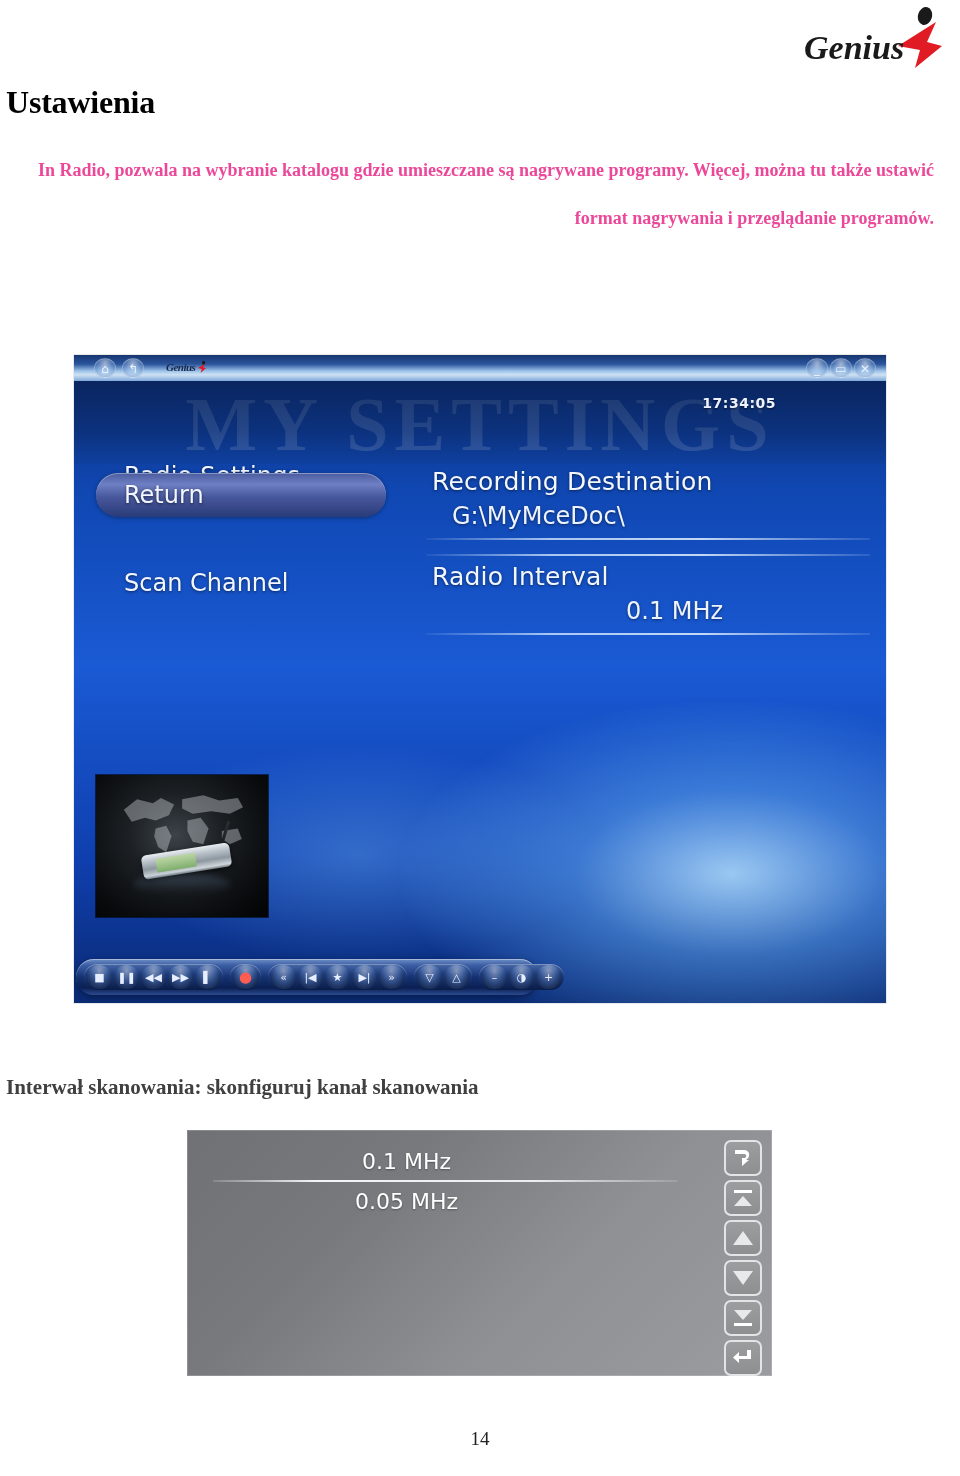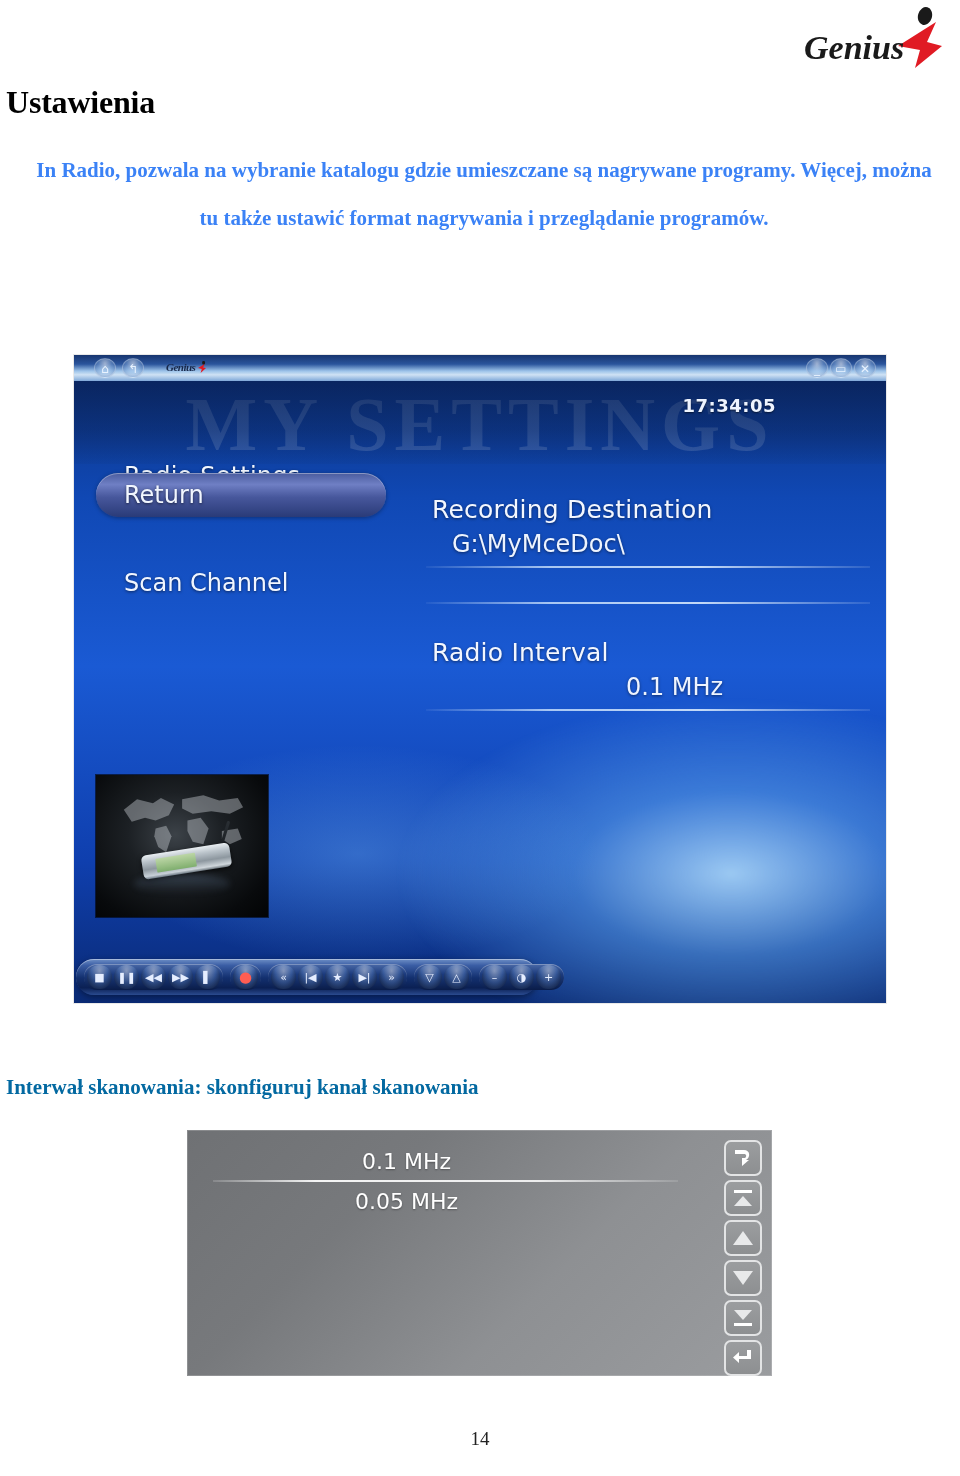--- a/index.html
+++ b/index.html
@@ -22,23 +22,23 @@
   .doc-title {
     position: absolute; left: 6px; top: 84px;
     font-family: "Liberation Serif", serif;
     font-size: 32px; font-weight: bold; color: #000;
     letter-spacing: -0.2px;
   }
   .doc-para {
     position: absolute; left: 34px; top: 146px;
     width: 900px;
     font-family: "Liberation Serif", serif;
-    font-size: 21px; font-weight: bold; color: #3b82f6;
+    font-size: 18px; font-weight: bold; color: #ec4899;
     line-height: 48px;
-    text-align: center;
+    text-align: right;
   }
 
   
   .mce-shot {
     position: absolute; left: 74px; top: 355px;
     width: 812px; height: 648px;
     background: linear-gradient(180deg,#0b2f7a 0%, #1048b4 22%, #1a5ad4 48%, #0f3fae 78%, #0a2a74 100%);
     overflow: hidden;
     box-shadow: 0 0 0 1px #e9e9e9;
   }
@@ -100,21 +100,21 @@
     line-height: 78px;
   }
   
   .mce-headband {
     position: absolute; left: 0; top: 26px; width: 100%; height: 83px;
     background: linear-gradient(180deg, rgba(8,26,66,.55) 0%, rgba(10,34,84,.40) 60%, rgba(12,48,110,.10) 100%);
   }
   .mce-clock {
     position: absolute; right: 110px; top: 40px;
     font-family: "DejaVu Sans", sans-serif;
-    font-size: 18px; font-weight: bold; color: #eef4ff;
+    font-size: 14px; font-weight: bold; color: #eef4ff;
     letter-spacing: .5px;
     text-shadow: 0 1px 2px rgba(0,0,0,.55);
   }
   .mce-section-title {
     position: absolute; left: 50px; top: 72px;
     font-family: "DejaVu Sans", sans-serif;
     font-size: 24px; color: #f2f7ff; letter-spacing: .2px;
     text-shadow: 0 1px 3px rgba(0,0,0,.6);
     margin-top: 35px;
   }
@@ -130,21 +130,21 @@
   }
   .mce-menu-item.selected {
     border-radius: 22px;
     background: linear-gradient(180deg,#4a5c9e 0%, #6f7fc4 26%, #47579c 55%, #2a3b78 100%);
     box-shadow: inset 0 1px 0 rgba(255,255,255,.35), 0 1px 4px rgba(0,0,0,.35);
   }
   .mce-menu-gap { height: 44px; }
 
   
   .mce-settings { position: absolute; left: 352px; top: 112px; right: 16px; }
-  .set-row { position: relative; padding-bottom: 6px; margin-top: 28px; }
+  .set-row { position: relative; padding-bottom: 6px; }
   .set-label {
     font-family: "DejaVu Sans", sans-serif;
     font-size: 25px; color: #f3f7ff; letter-spacing: .2px;
     text-shadow: 0 1px 3px rgba(0,0,0,.5);
     padding-left: 6px;
   }
   .set-value {
     font-family: "DejaVu Sans", sans-serif;
     font-size: 24px; color: #eef4ff;
     text-shadow: 0 1px 3px rgba(0,0,0,.5);
@@ -220,21 +220,21 @@
     margin: 0 1px;
     font-family: "DejaVu Sans", sans-serif;
     font-size: 11px; color: #e6eeff; line-height: 1;
   }
   .tp-btn.rec { color: #ff5d52; font-size: 15px; }
 
   
   .caption {
     position: absolute; left: 6px; top: 1075px;
     font-family: "Liberation Serif", serif;
-    font-size: 21px; font-weight: bold; color: #0369a1;
+    font-size: 21px; font-weight: bold; color: #404040;
   }
 
   
   .gray-dialog {
     position: absolute; left: 187px; top: 1130px;
     width: 585px; height: 246px;
     background: linear-gradient(135deg,#6f7174 0%, #77797c 30%, #8e9093 62%, #9a9c9f 100%);
     box-shadow: inset 0 0 0 1px rgba(255,255,255,.18);
   }
   .gd-list { position: absolute; left: 0; top: 12px; right: 84px; }

